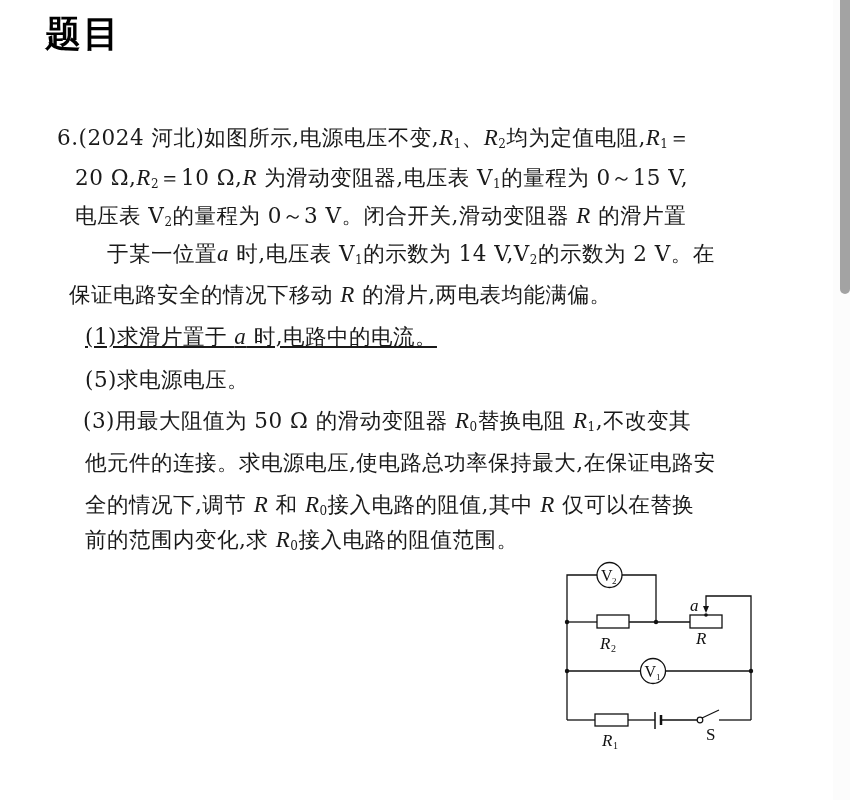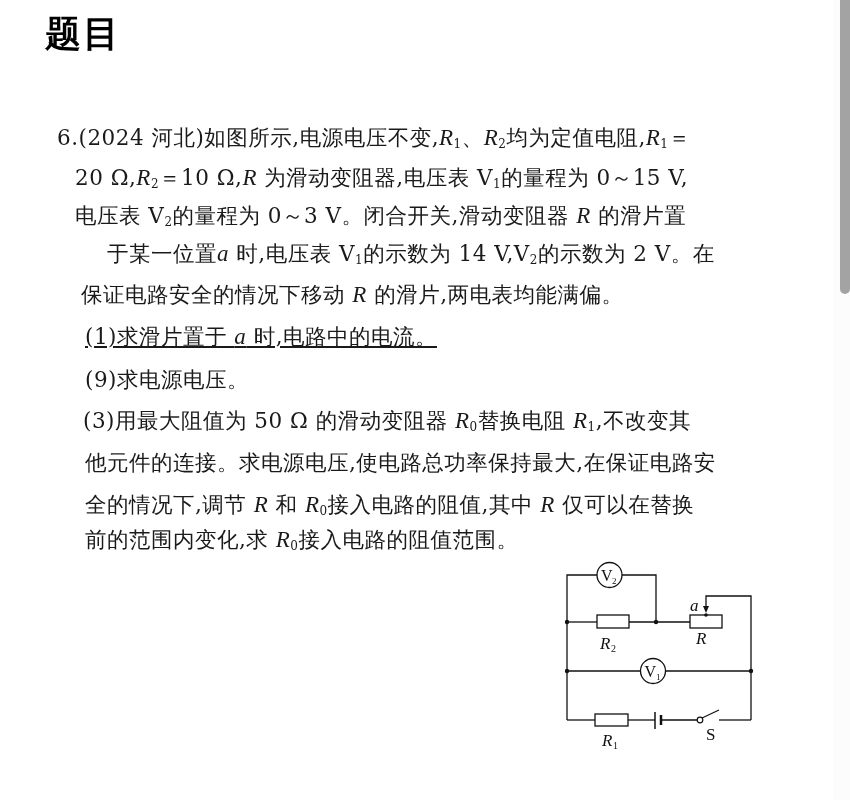--- a/index.html
+++ b/index.html
@@ -75,23 +75,23 @@
 <div class="scroll-track"></div>
 <div class="scrollbar"></div>
 
 <div class="page-title">题目</div>
 
 <div class="problem">
   <div class="line" style="left:0px; top:6px;">6.(2024 河北)如图所示,电源电压不变,<i>R</i><sub>1</sub>、<i>R</i><sub>2</sub>均为定值电阻,<i>R</i><sub>1</sub>＝</div>
   <div class="line" style="left:18px; top:46px;">20 Ω,<i>R</i><sub>2</sub>＝10 Ω,<i>R</i> 为滑动变阻器,电压表 V<sub>1</sub>的量程为 0～15 V,</div>
   <div class="line" style="left:18px; top:84px;">电压表 V<sub>2</sub>的量程为 0～3 V。闭合开关,滑动变阻器 <i>R</i> 的滑片置</div>
   <div class="line" style="left:18px; top:122px;margin-left:32px;">于某一位置<i>a</i> 时,电压表 V<sub>1</sub>的示数为 14 V,V<sub>2</sub>的示数为 2 V。在</div>
-  <div class="line" style="left:24px; top:163px;text-align:right;">保证电路安全的情况下移动 <i>R</i> 的滑片,两电表均能满偏。</div>
+  <div class="line" style="left:12px; top:163px;text-align:right;">保证电路安全的情况下移动 <i>R</i> 的滑片,两电表均能满偏。</div>
   <div class="line" style="left:28px; top:205px;text-decoration:underline;">(1)求滑片置于 <i>a</i> 时,电路中的电流。</div>
-  <div class="line" style="left:28px; top:248px;">(9)求电源电压。</div>
+  <div class="line" style="left:28px; top:248px;">(5)求电源电压。</div>
   <div class="line" style="left:26px; top:289px;">(3)用最大阻值为 50 Ω 的滑动变阻器 <i>R</i><sub>0</sub>替换电阻 <i>R</i><sub>1</sub>,不改变其</div>
   <div class="line" style="left:28px; top:331px;">他元件的连接。求电源电压,使电路总功率保持最大,在保证电路安</div>
   <div class="line" style="left:28px; top:373px;text-align:center;">全的情况下,调节 <i>R</i> 和 <i>R</i><sub>0</sub>接入电路的阻值,其中 <i>R</i> 仅可以在替换</div>
   <div class="line" style="left:28px; top:408px;">前的范围内变化,求 <i>R</i><sub>0</sub>接入电路的阻值范围。</div>
 </div>
 
 <svg class="circuit" viewBox="555 560 210 200" xmlns="http://www.w3.org/2000/svg">
   <g stroke="#111" stroke-width="1.3" fill="none">
 
     <polyline points="567,622 567,575 597,575"></polyline>

